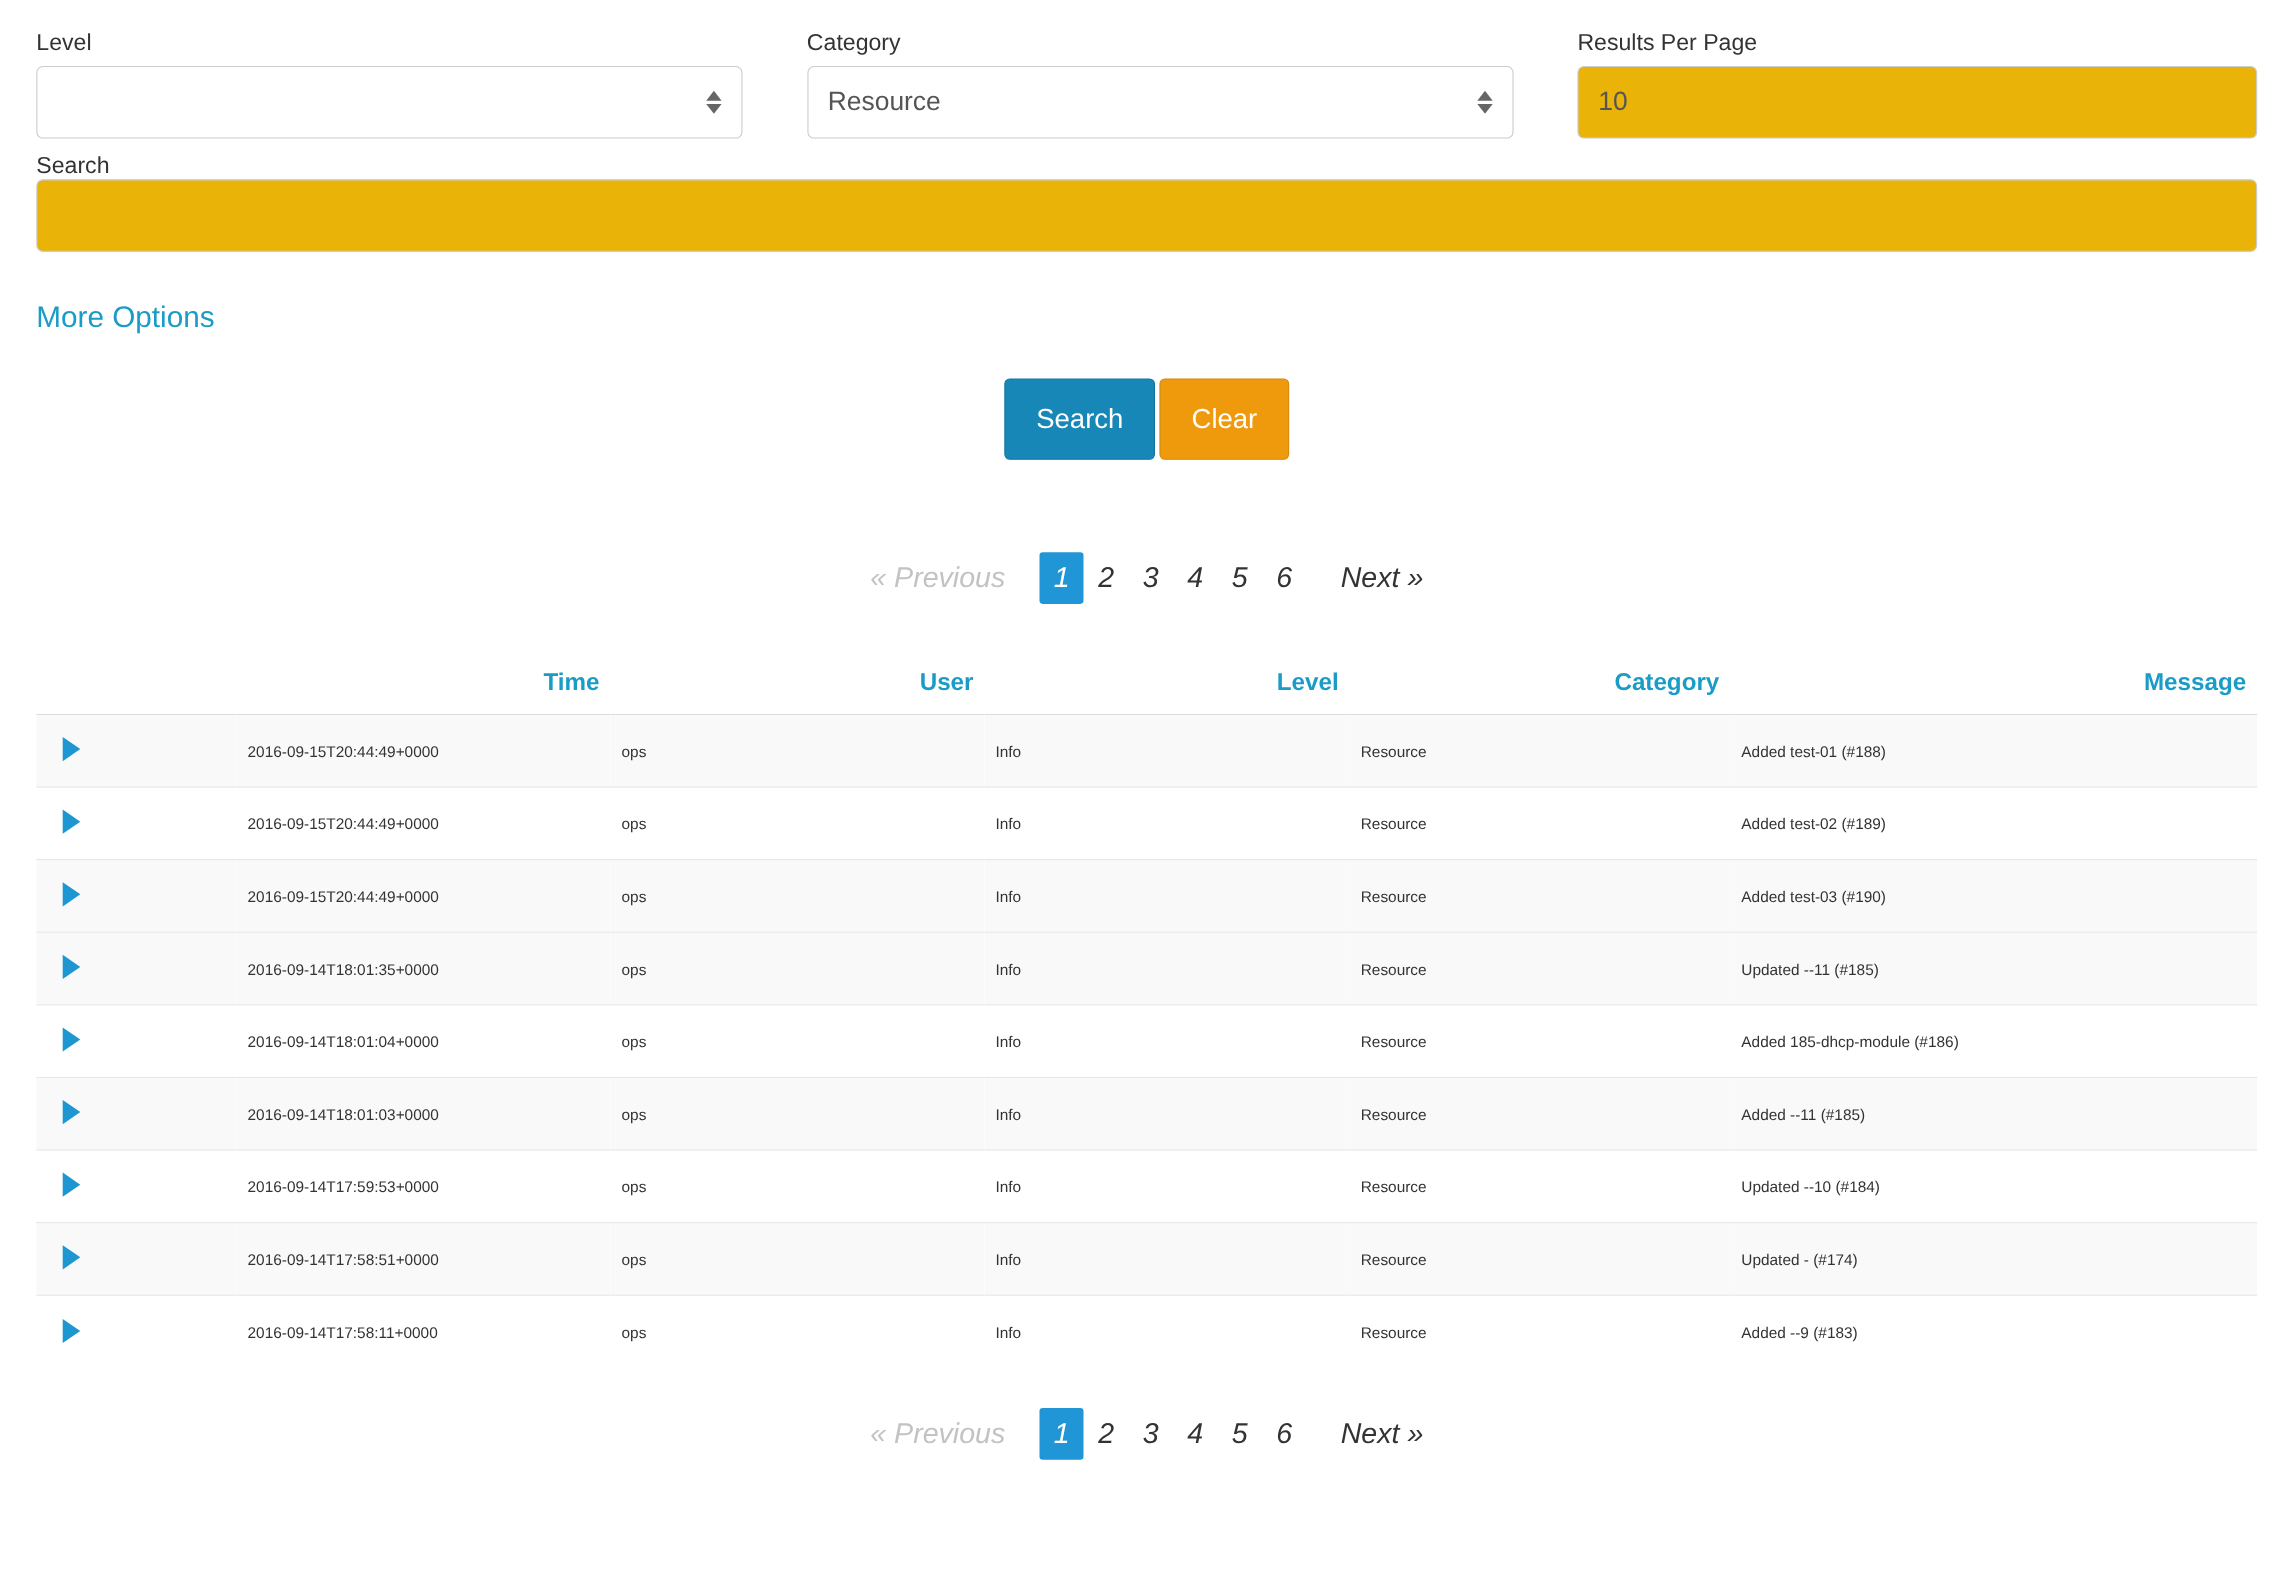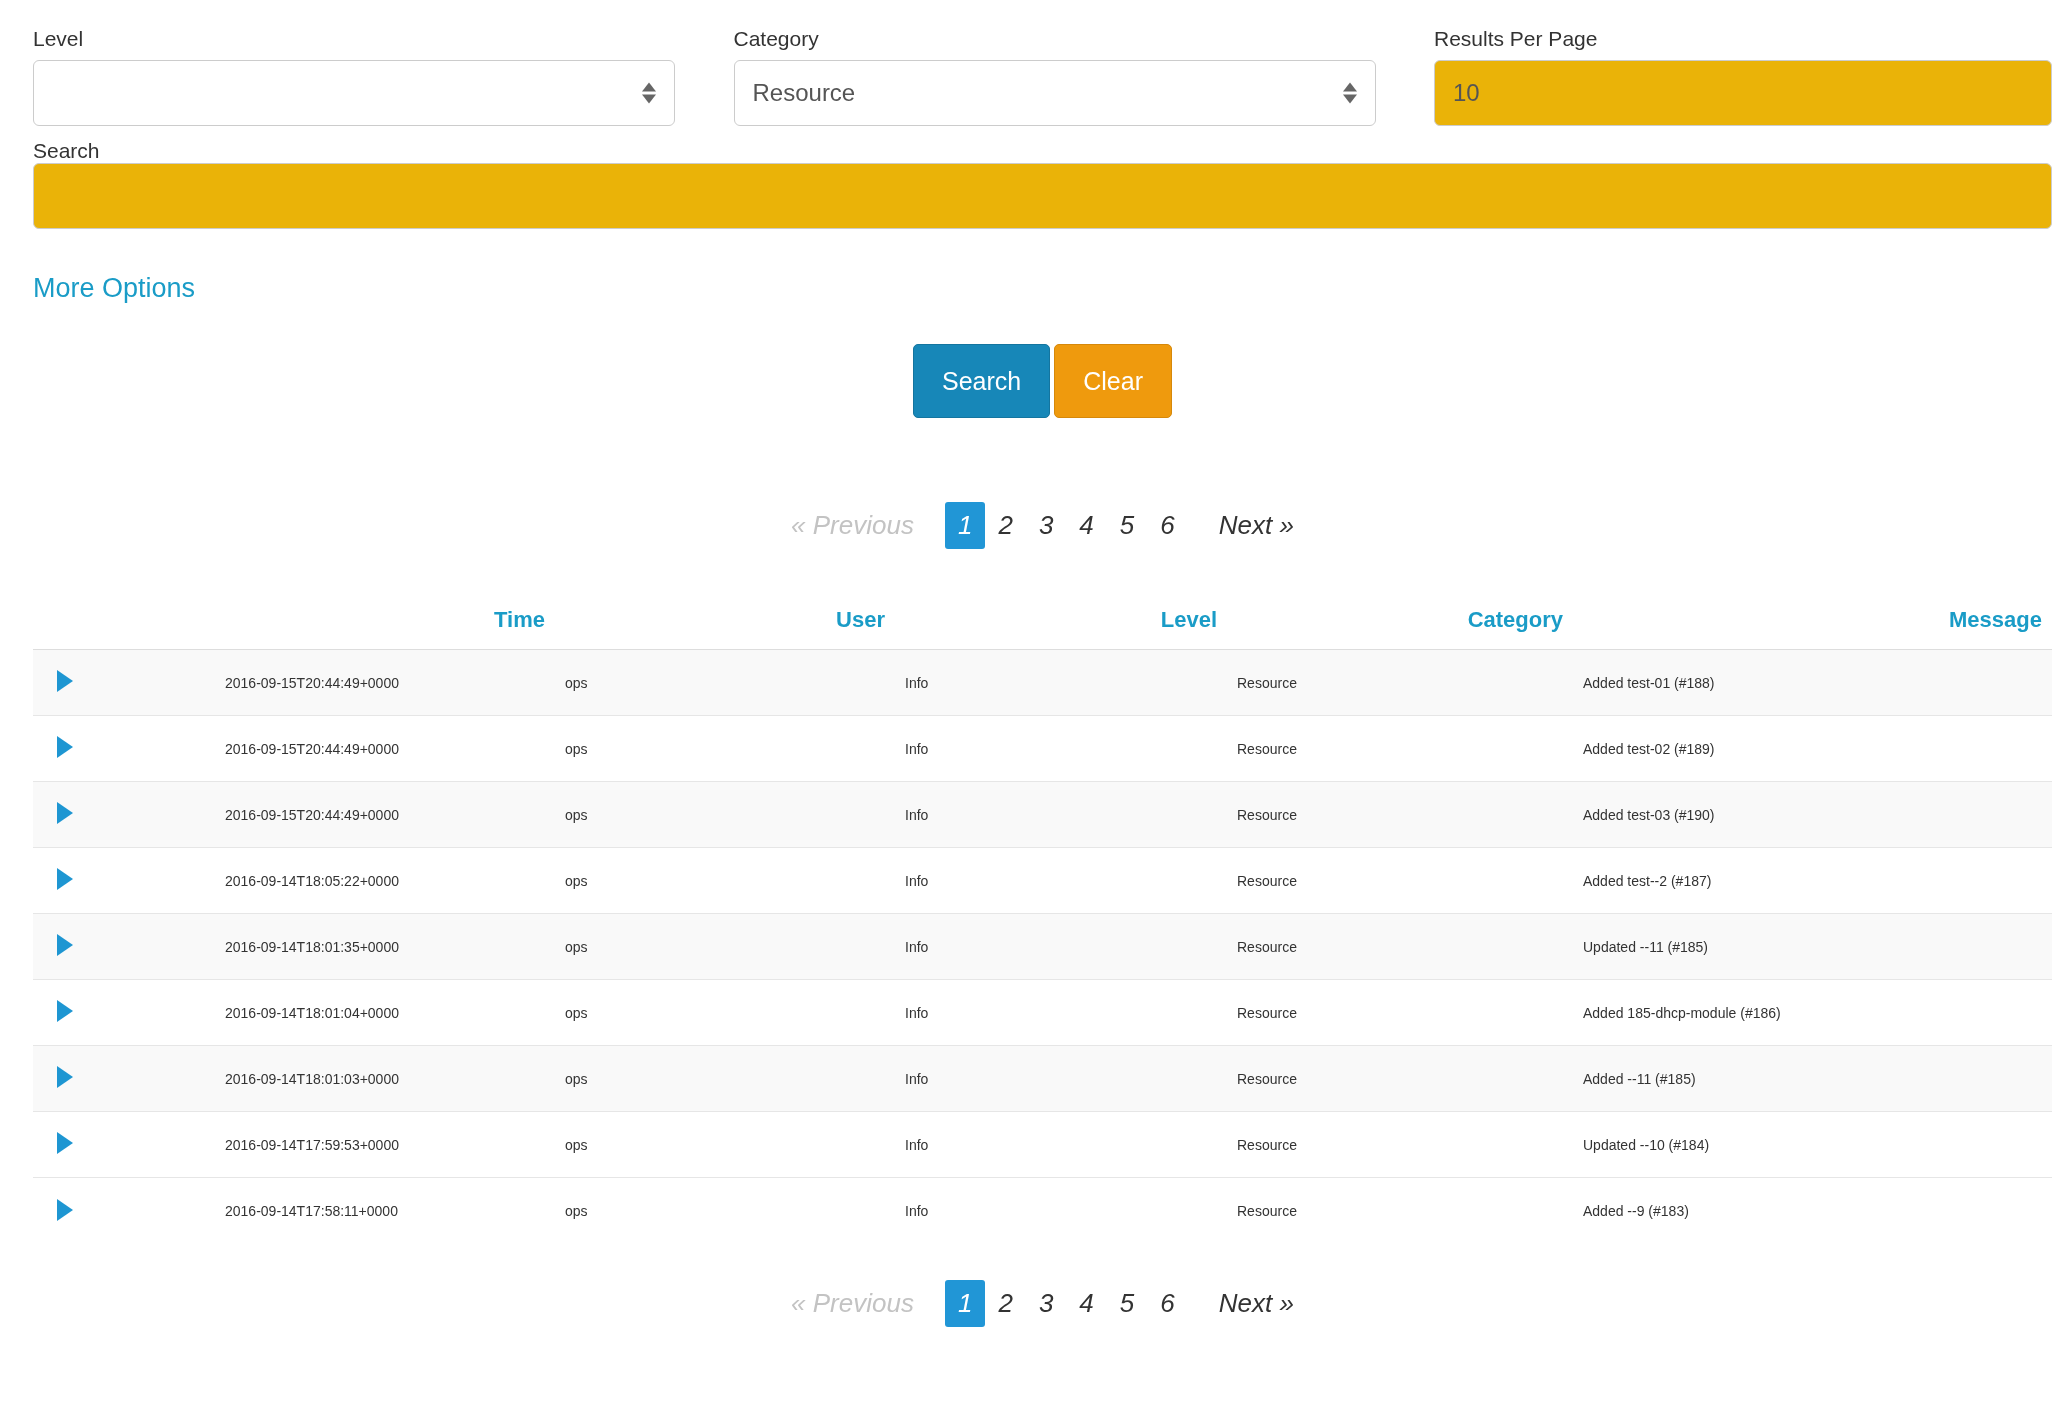--- a/index.html
+++ b/index.html
@@ -207,28 +207,20 @@
           <td>Added test-02 (#189)</td>
         </tr>
         <tr class="stripe">
           <td class="caret-cell"><span class="row-caret"></span></td>
           <td>2016-09-15T20:44:49+0000</td>
           <td>ops</td>
           <td>Info</td>
           <td>Resource</td>
           <td>Added test-03 (#190)</td>
         </tr>
-        <tr class="">
-          <td class="caret-cell"><span class="row-caret"></span></td>
-          <td>2016-09-14T18:05:22+0000</td>
-          <td>ops</td>
-          <td>Info</td>
-          <td>Resource</td>
-          <td>Added test--2 (#187)</td>
-        </tr>
         <tr class="stripe">
           <td class="caret-cell"><span class="row-caret"></span></td>
           <td>2016-09-14T18:01:35+0000</td>
           <td>ops</td>
           <td>Info</td>
           <td>Resource</td>
           <td>Updated --11 (#185)</td>
         </tr>
         <tr class="">
           <td class="caret-cell"><span class="row-caret"></span></td>
@@ -246,20 +238,28 @@
           <td>Resource</td>
           <td>Added --11 (#185)</td>
         </tr>
         <tr class="">
           <td class="caret-cell"><span class="row-caret"></span></td>
           <td>2016-09-14T17:59:53+0000</td>
           <td>ops</td>
           <td>Info</td>
           <td>Resource</td>
           <td>Updated --10 (#184)</td>
+        </tr>
+        <tr class="stripe">
+          <td class="caret-cell"><span class="row-caret"></span></td>
+          <td>2016-09-14T17:58:51+0000</td>
+          <td>ops</td>
+          <td>Info</td>
+          <td>Resource</td>
+          <td>Updated - (#174)</td>
         </tr>
         <tr class="">
           <td class="caret-cell"><span class="row-caret"></span></td>
           <td>2016-09-14T17:58:11+0000</td>
           <td>ops</td>
           <td>Info</td>
           <td>Resource</td>
           <td>Added --9 (#183)</td>
         </tr>
       </tbody>

